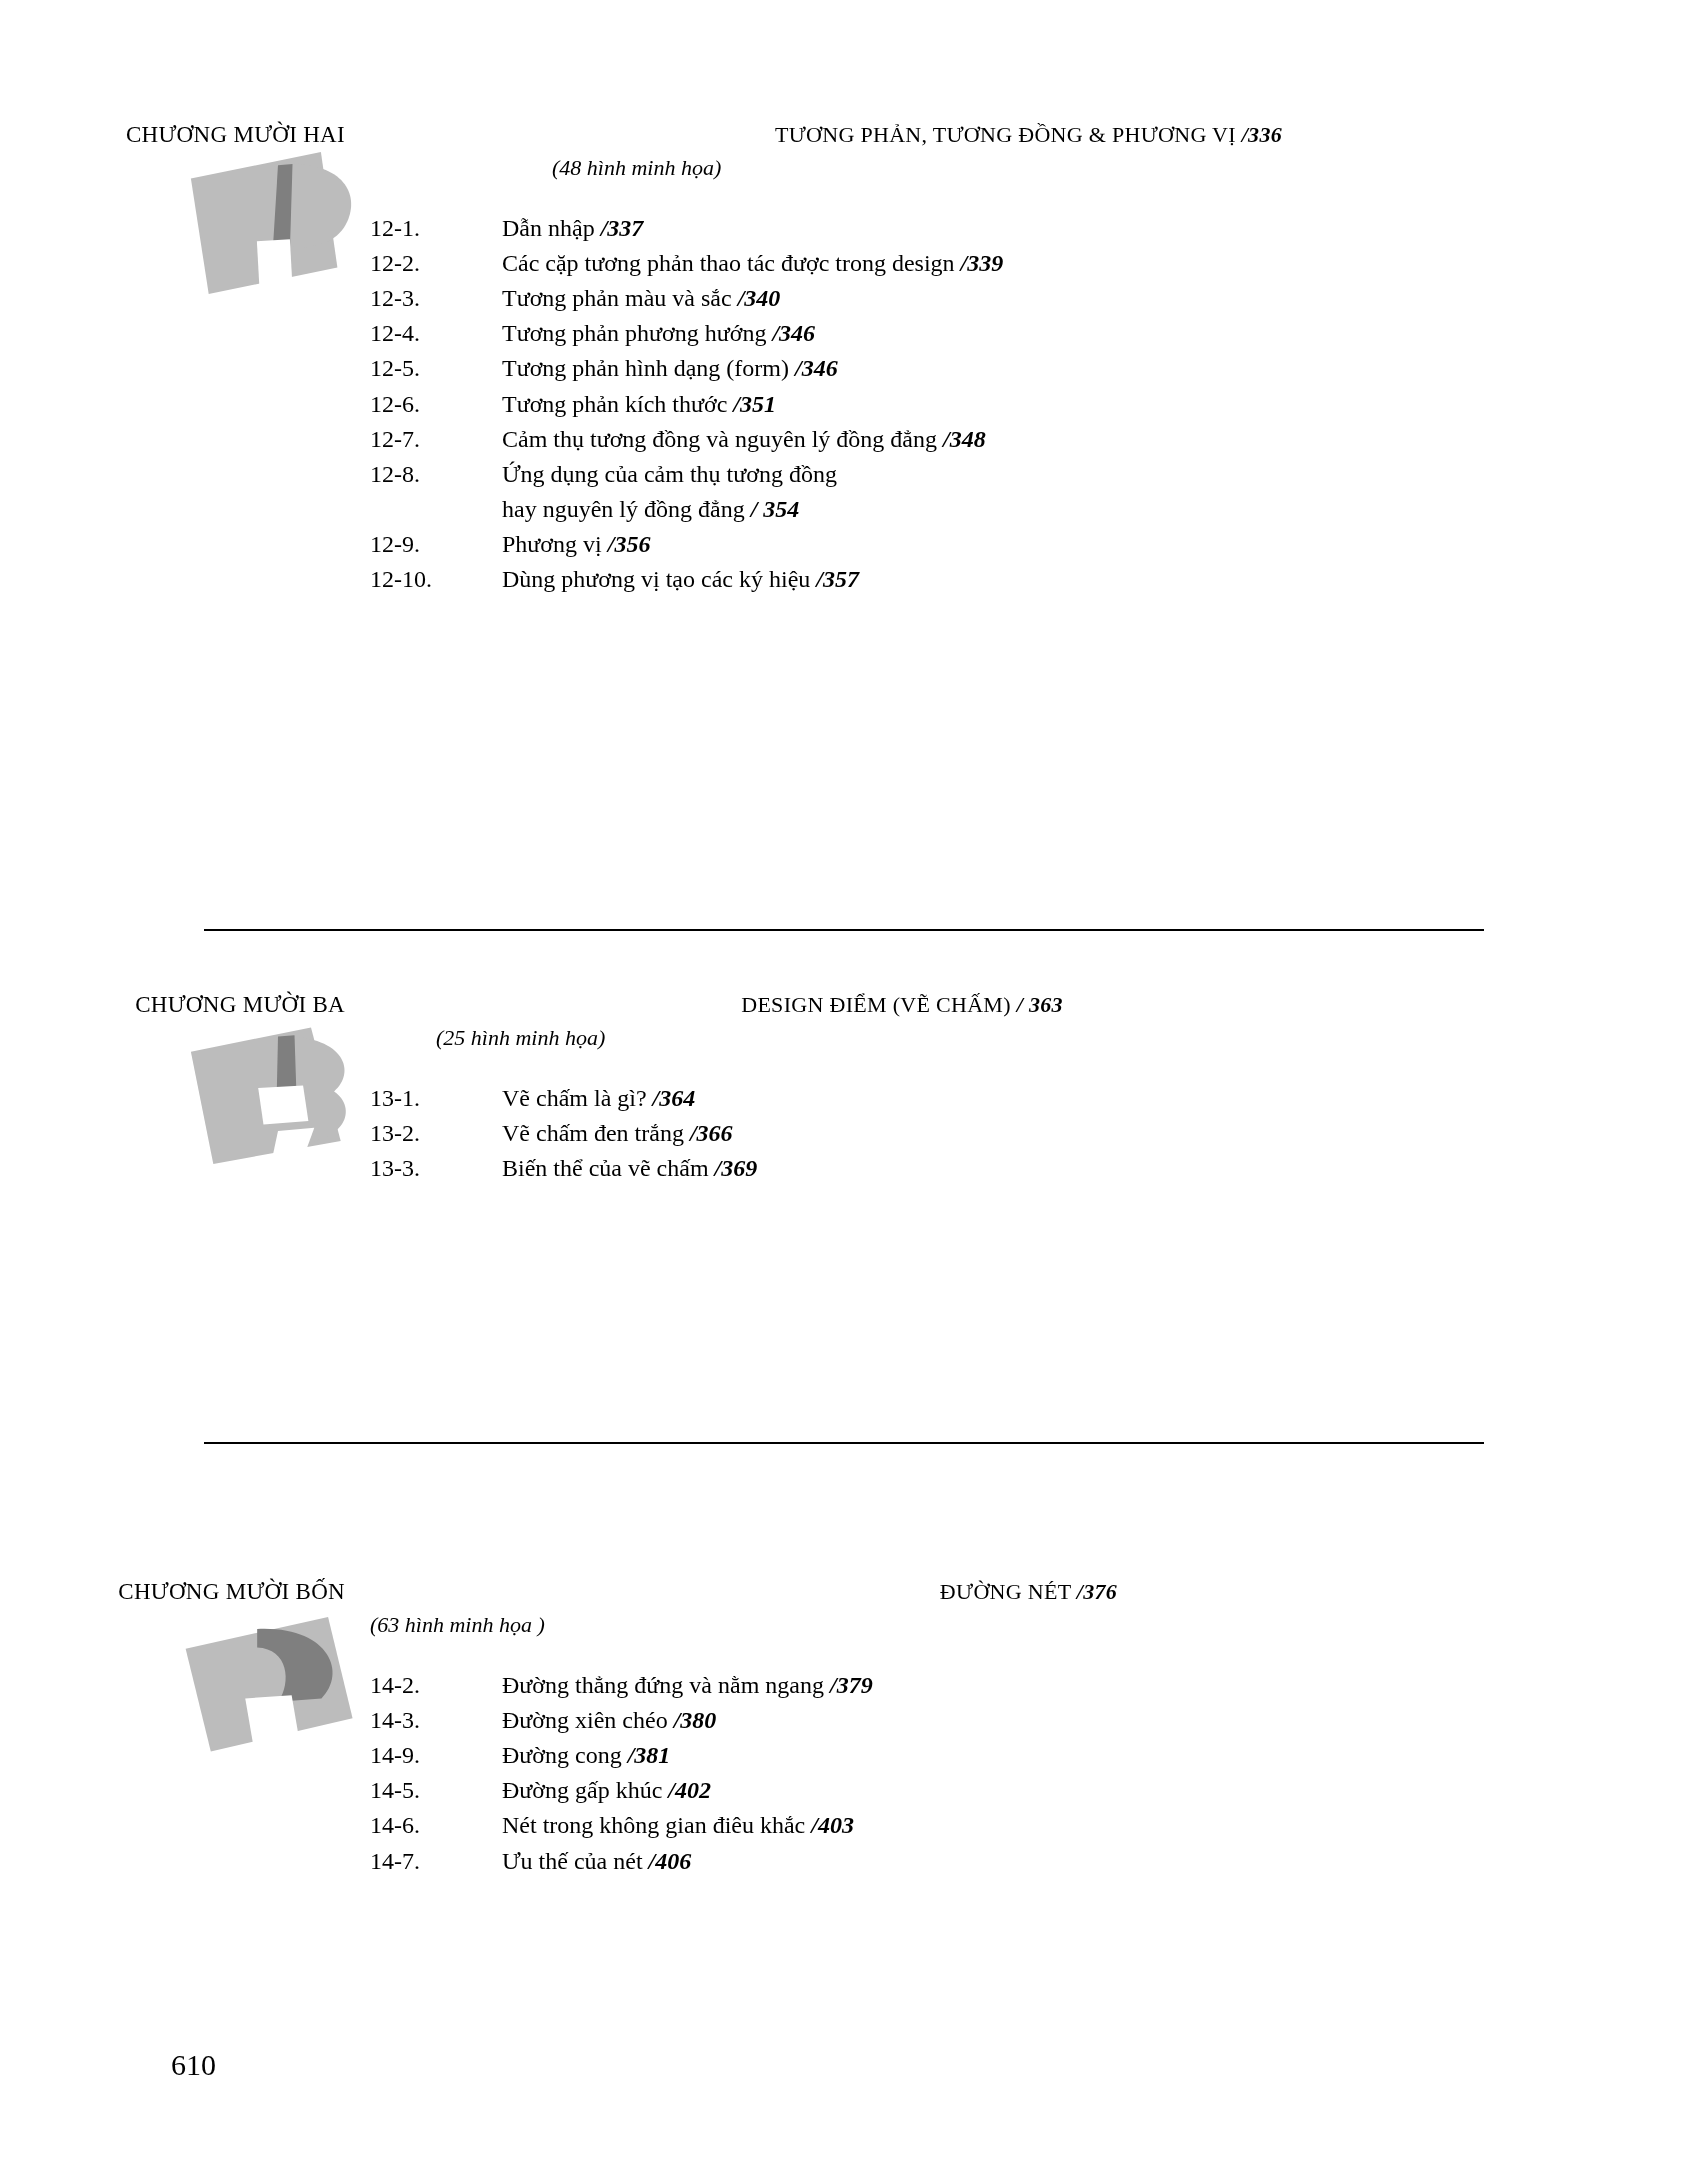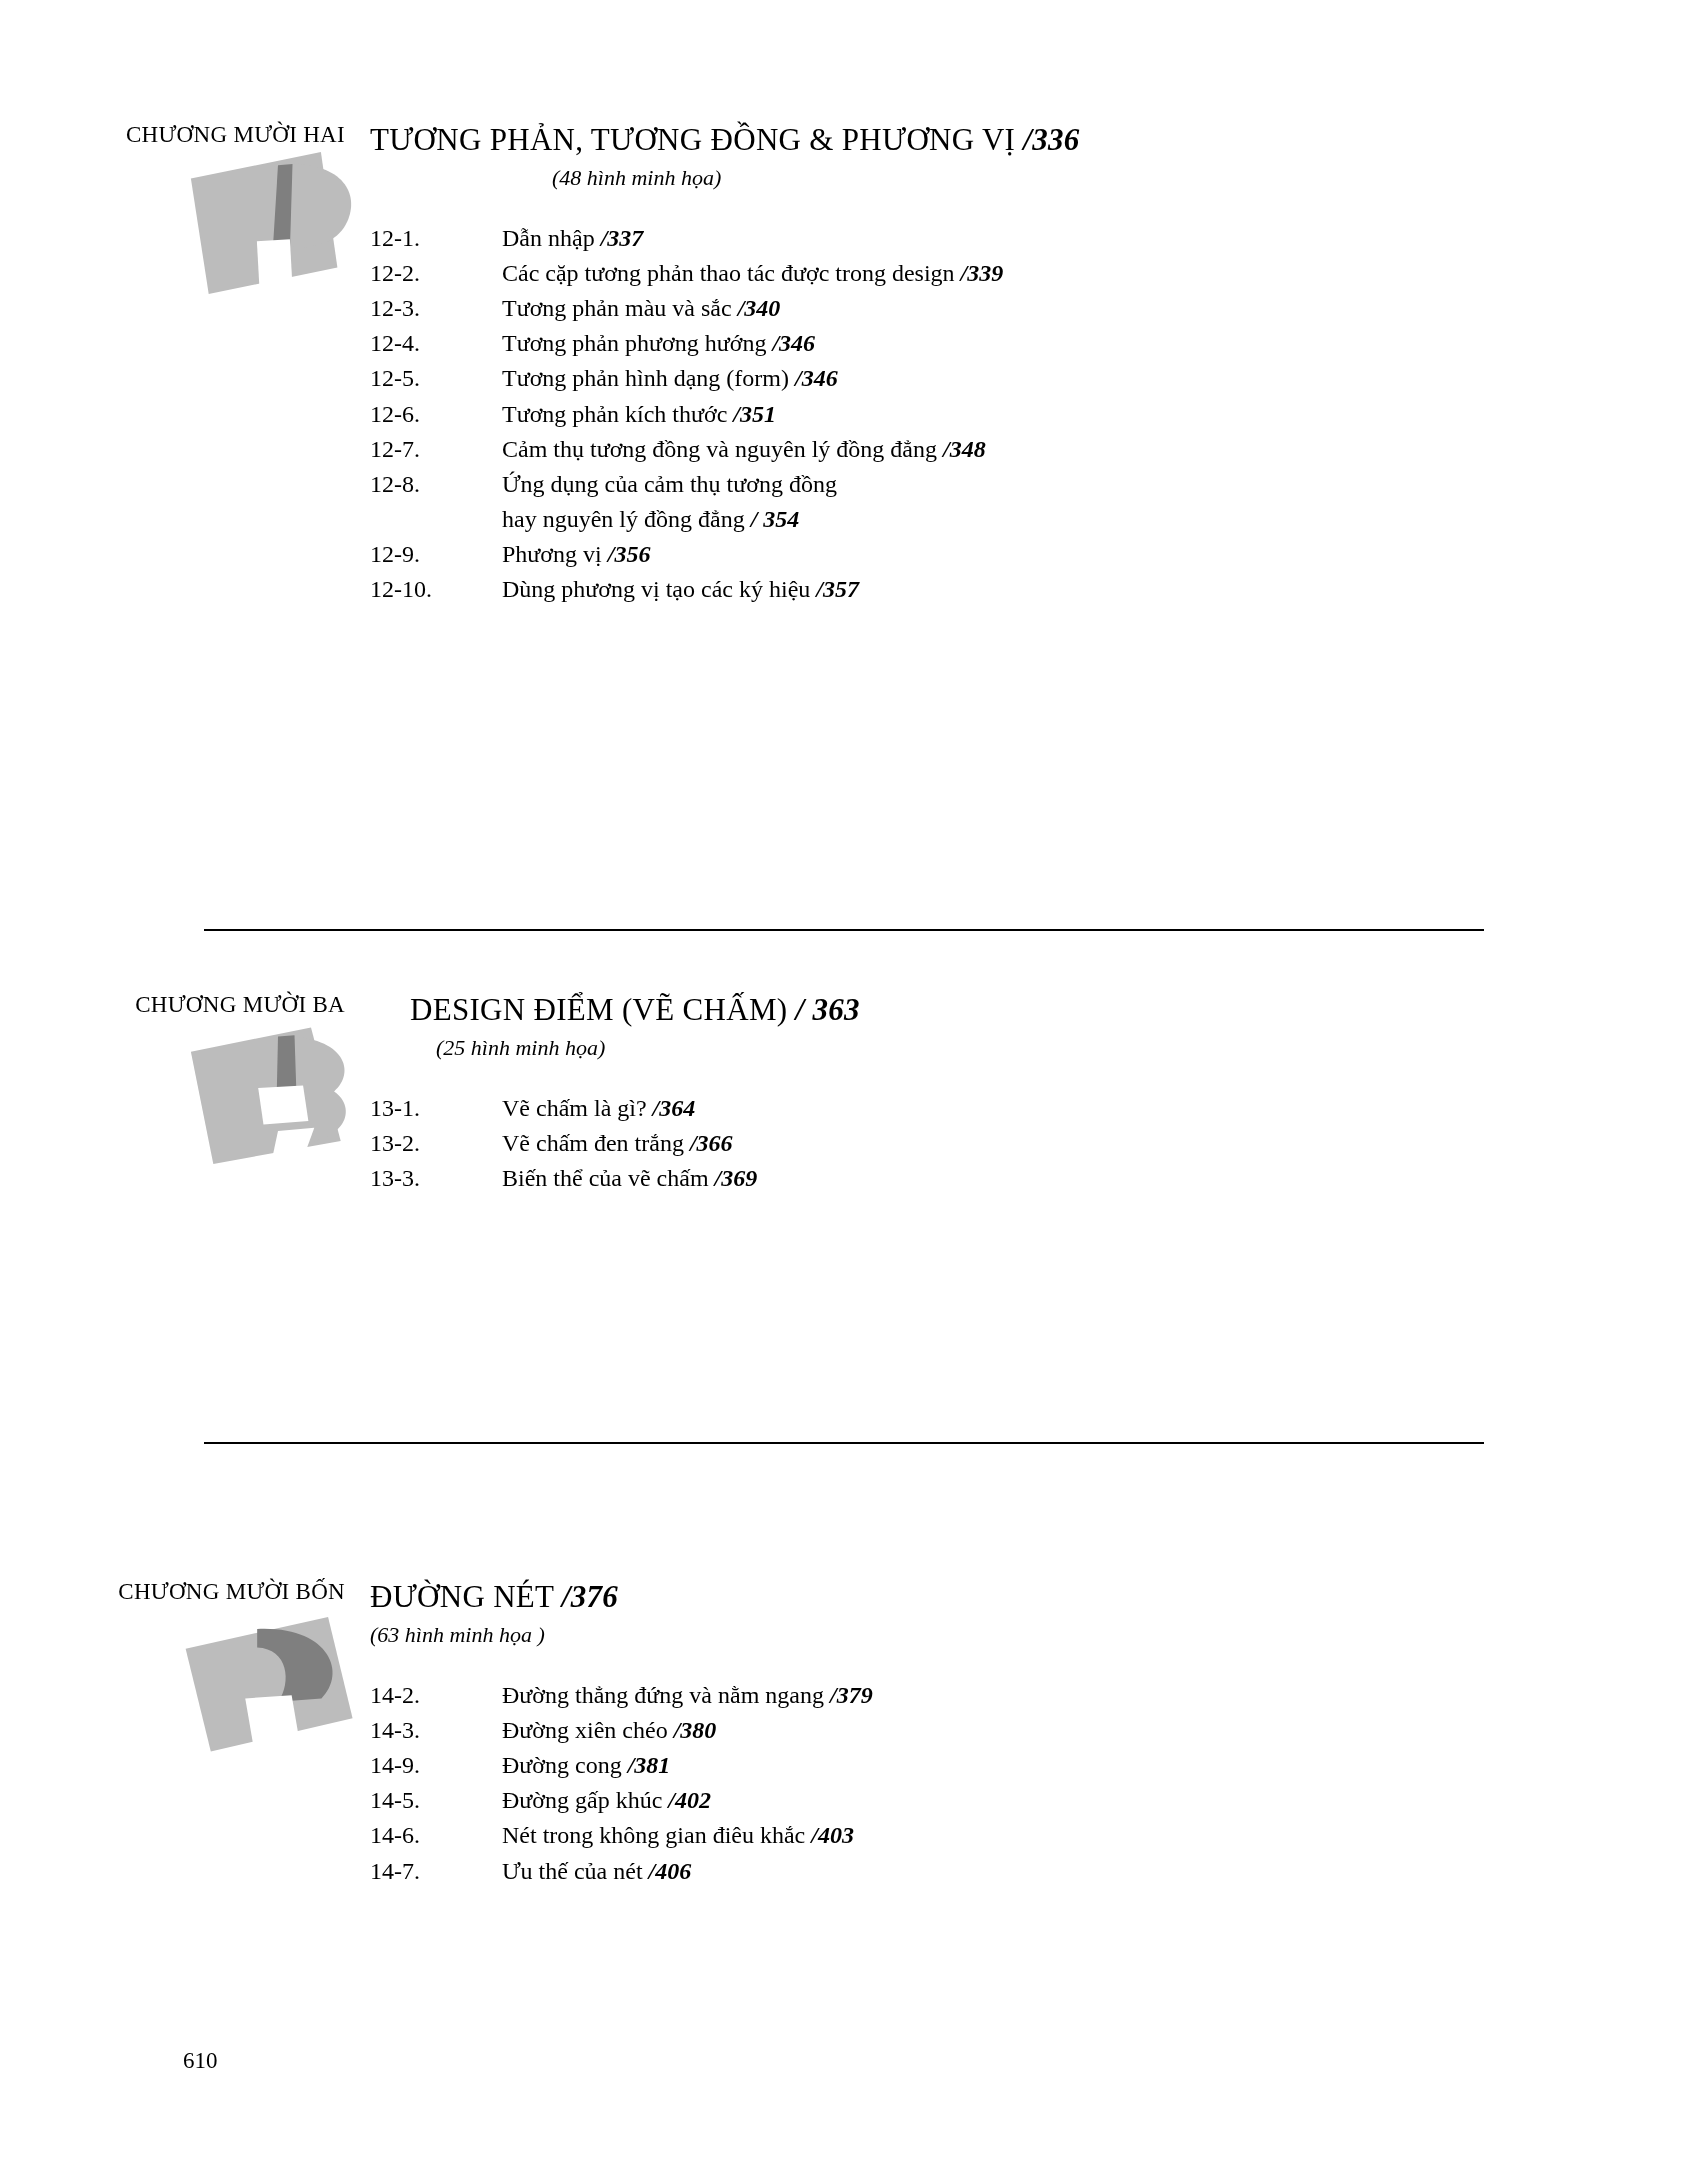--- a/index.html
+++ b/index.html
@@ -46,23 +46,24 @@
     position: absolute;
     left: 179px;
     top: 0;
   }
 
   .chapter-right {
     flex: 1 1 auto;
     padding-left: 0;
   }
   .chapter-title {
-    font-size: 31px;
+    font-size: 22px;
     letter-spacing: 0.3px;
     white-space: nowrap;
+    text-align: center;
   }
   .chapter-title .pg {
     font-style: italic;
     font-weight: bold;
   }
   .illus-count {
     font-style: italic;
     font-size: 22px;
     margin-top: 6.6px;
   }
@@ -114,22 +115,21 @@
   #sec-12 { position: absolute; left: 0; top: 122px; width: 1687px; }
   #rule-1 { position: absolute; left: 204px; top: 929px; }
   #sec-13 { position: absolute; left: 0; top: 992px; width: 1394px; }
   #rule-2 { position: absolute; left: 204px; top: 1442px; }
   #sec-14 { position: absolute; left: 0; top: 1579px; width: 1687px; }
 
   .folio {
     position: absolute;
     left: 171px;
     top: 2048px;
-    font-size: 23px;
-    margin-left: 12px;
+    font-size: 30px;
   }
 </style>
 </head>
 <body>
 
 <div class="page">
 
   <div class="chapter" id="sec-12">
     <div class="chapter-left">
       <div class="chapter-label">CHƯƠNG MƯỜI HAI</div>

